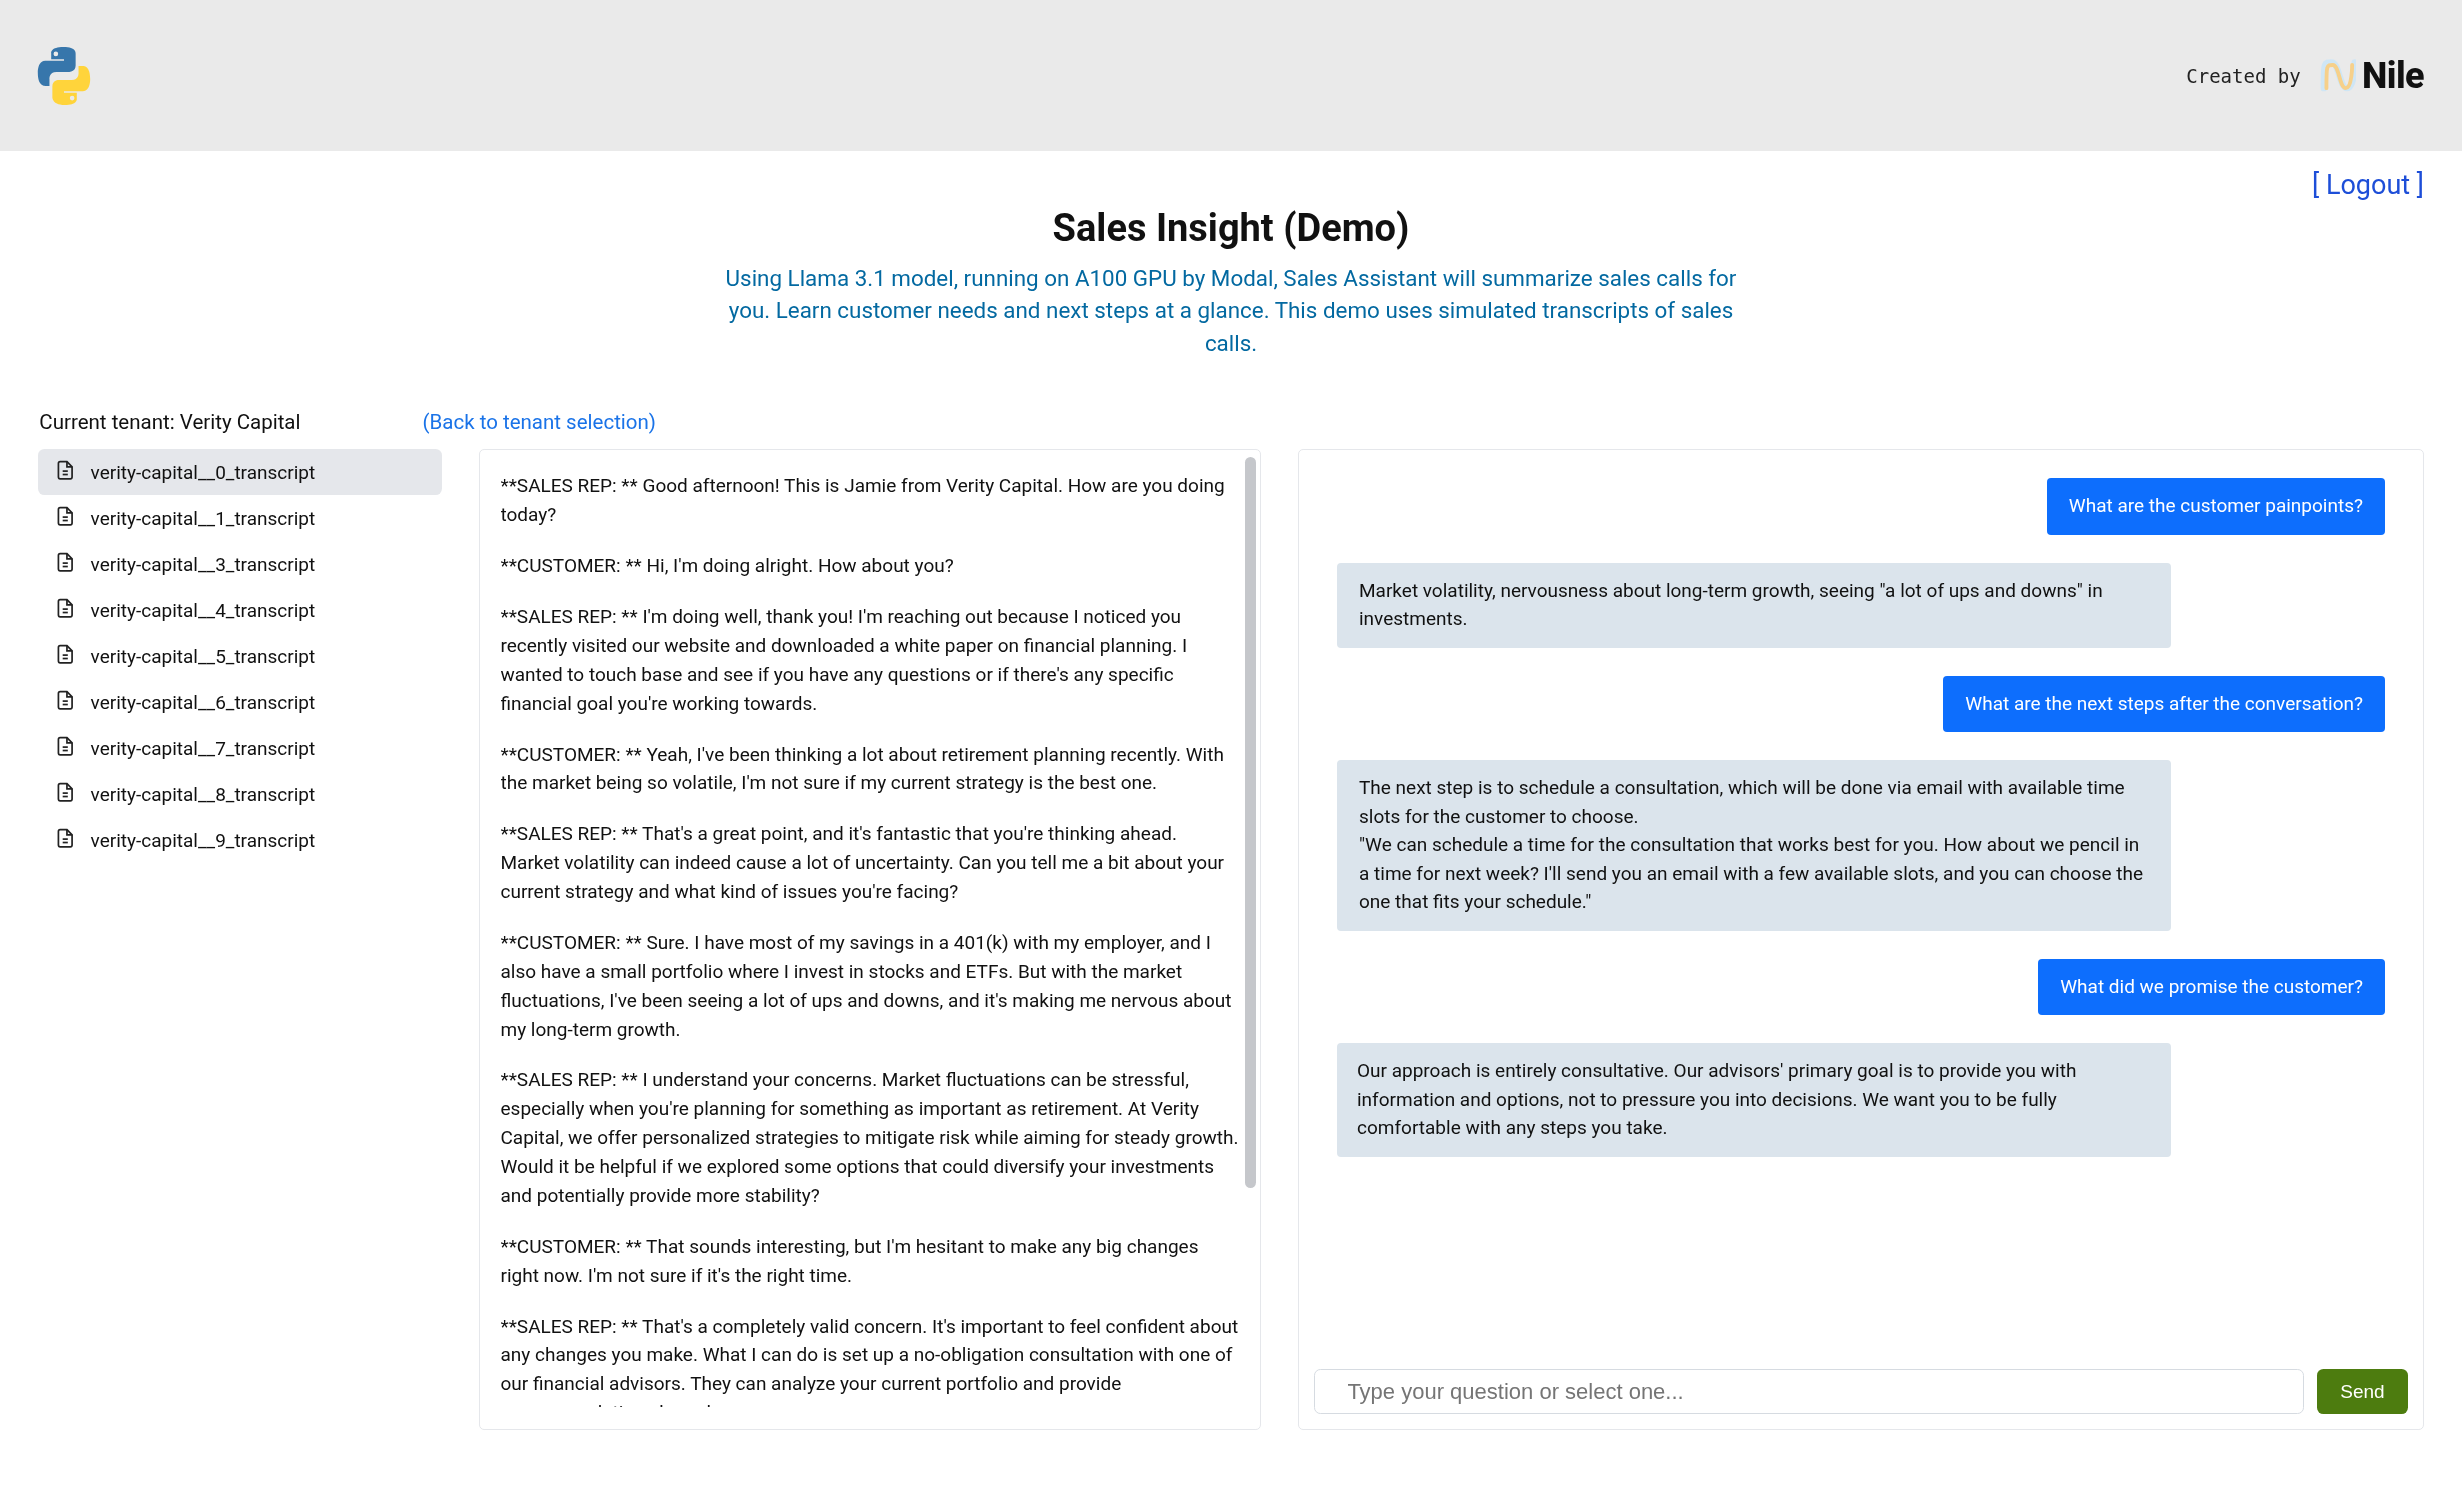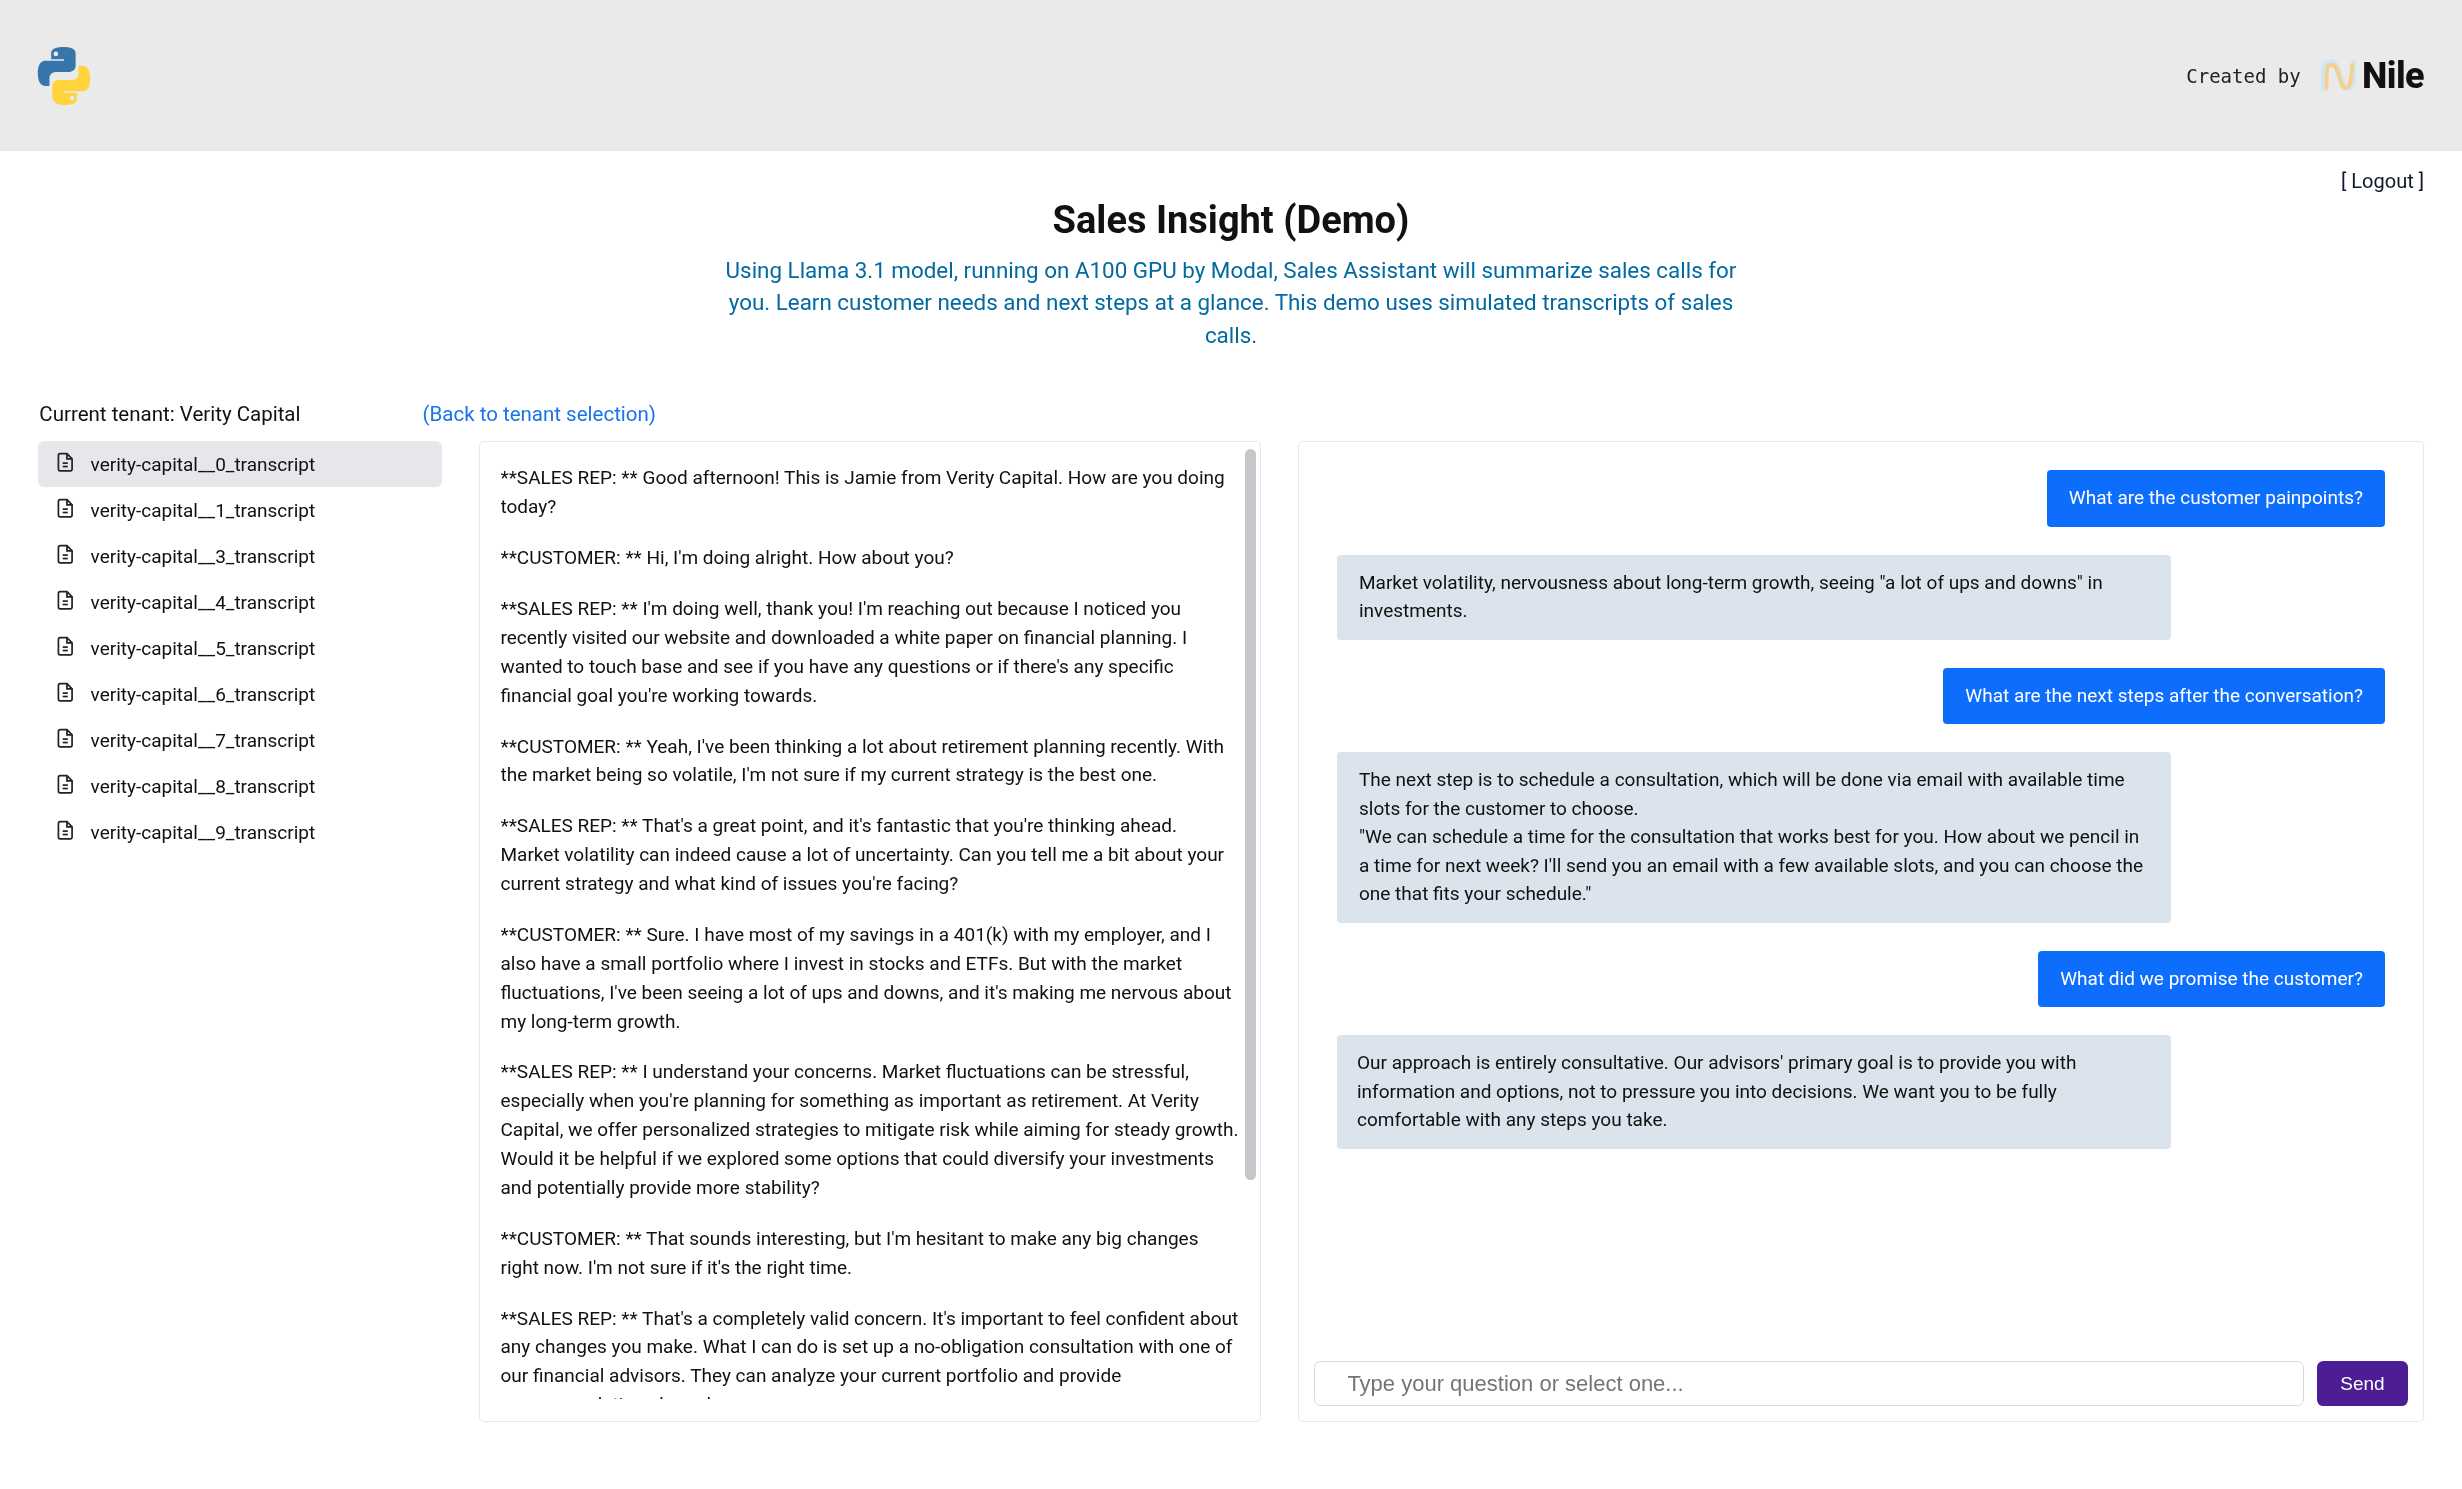--- a/index.html
+++ b/index.html
@@ -53,22 +53,22 @@
   
   .content-area {
     padding: 0 38px;
   }
   .logout-row {
     display: flex;
     justify-content: flex-end;
     padding: 18px 0 0 0;
   }
   .logout-link {
-    font-size: 20px;
-    color: #0f172a;
+    font-size: 27px;
+    color: #1d4ed8;
     cursor: pointer;
   }
   .title-block {
     text-align: center;
     margin-top: 5.1px;
   }
   .page-title {
     font-size: 38px;
     font-weight: 700;
     color: #111;
@@ -192,21 +192,21 @@
     flex: 1;
     border: 1.3px solid #d6dbe1;
     border-radius: 6.4px;
     padding: 0 32px;
     font-size: 22px;
     color: #6b7280;
     height: 45px;
     outline: none;
   }
   .send-btn {
-    background: #4c1d95;
+    background: #4d7c0f;
     color: #fff;
     border: none;
     border-radius: 6.4px;
     padding: 0 23px;
     font-size: 19px;
     height: 45px;
     cursor: pointer;
   }
 </style>
 </head>

